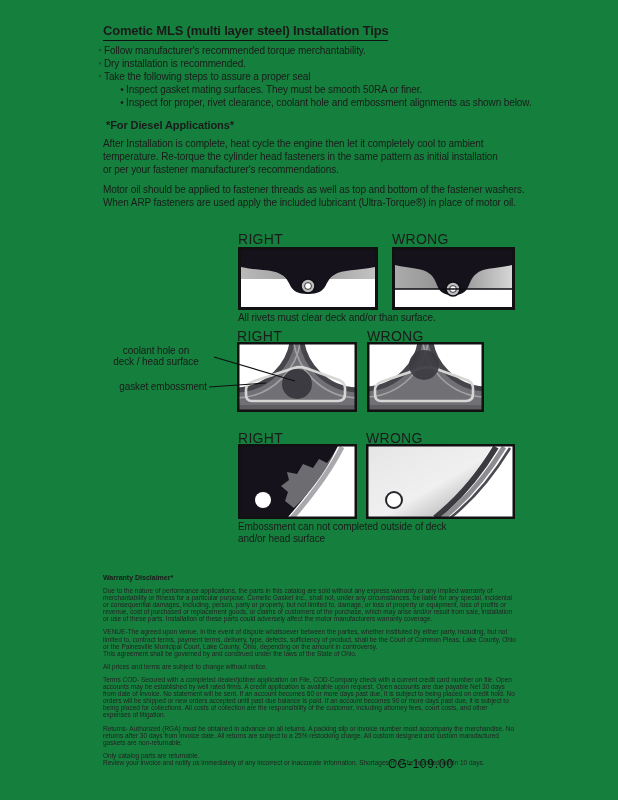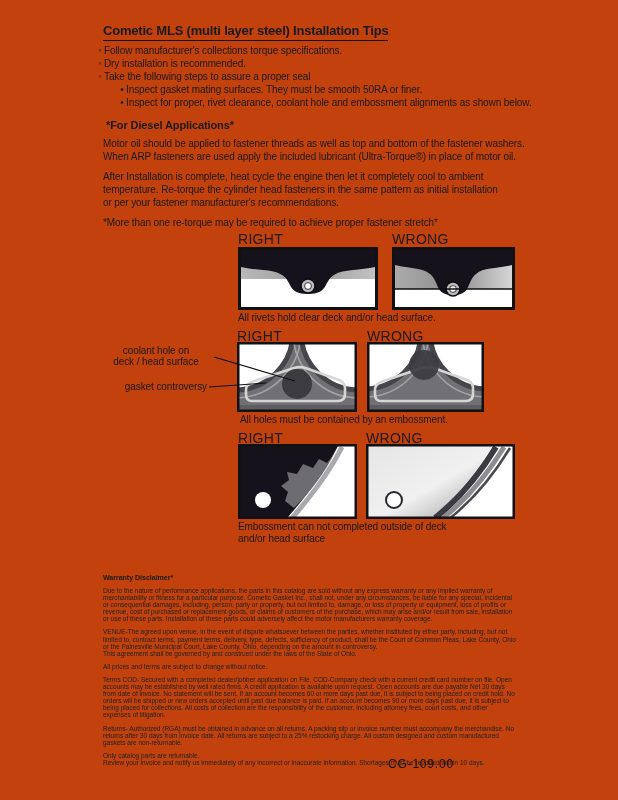--- a/index.html
+++ b/index.html
@@ -1,17 +1,17 @@
 <!DOCTYPE html>
 <html><head>
 <meta charset="utf-8">
 <style>
   html,body{margin:0;padding:0;background:#ffffff;}
   .page{
-    position:relative;width:618px;height:800px;background:#c2410c;overflow:hidden;
+    position:relative;width:618px;height:800px;background:#15803d;overflow:hidden;
     font-family:"Liberation Sans","DejaVu Sans",sans-serif;color:#1a1a1a;
   }
   .abs{position:absolute;}
   .title{
     font-size:13px;font-weight:bold;letter-spacing:-0.2px;
     border-bottom:1.5px solid #111;padding-bottom:2px;display:inline-block;
   }
   .body-text{font-size:10px;line-height:13px;letter-spacing:-0.1px;}
   .bullets{left:96px;top:44px;}
   .bullet-row{display:flex;font-size:10px;line-height:13px;letter-spacing:-0.1px;}
@@ -35,21 +35,21 @@
 
 <div class="page">
 
   <div class="abs" style="left:103px;top:21px;">
     <span class="title">Cometic MLS (multi layer steel) Installation Tips</span>
   </div>
 
   <div class="abs bullets">
     <div class="bullet-row">
       <span class="bullet-glyph">◦</span>
-      <span>Follow manufacturer's collections torque specifications.</span>
+      <span>Follow manufacturer's recommended torque merchantability.</span>
     </div>
     <div class="bullet-row">
       <span class="bullet-glyph">◦</span>
       <span>Dry installation is recommended.</span>
     </div>
     <div class="bullet-row">
       <span class="bullet-glyph">◦</span>
       <span>Take the following steps to assure a proper seal</span>
     </div>
     <div class="bullet-row sub">
@@ -57,26 +57,25 @@
       <span>Inspect gasket mating surfaces.  They must be smooth 50RA or finer.</span>
     </div>
     <div class="bullet-row sub">
       <span class="bullet-glyph">•</span>
       <span>Inspect for proper, rivet clearance, coolant hole and embossment alignments as shown below.</span>
     </div>
   </div>
 
   <div class="abs section-head" style="left:106px;top:119px;">*For Diesel Applications*</div>
   <div class="abs body-text" style="left:103px;top:137px;width:422px;">
-    <p class="para">Motor oil should be applied to fastener threads as well as top and bottom of the fastener washers.
-When ARP fasteners are used apply the included lubricant (Ultra-Torque®) in place of motor oil.</p>
     <p class="para">After Installation is complete, heat cycle the engine then let it completely cool to ambient
 temperature. Re-torque the cylinder head fasteners in the same pattern as initial installation
 or per your fastener manufacturer's recommendations.</p>
-    <p class="para">*More than one re-torque may be required to achieve proper fastener stretch*</p>
+    <p class="para">Motor oil should be applied to fastener threads as well as top and bottom of the fastener washers.
+When ARP fasteners are used apply the included lubricant (Ultra-Torque®) in place of motor oil.</p>
   </div>
 
   <div class="abs fig-label" style="left:238px;top:231px;width:140px;">RIGHT</div>
   <div class="abs fig-label" style="left:392px;top:231px;width:123px;">WRONG</div>
 
   <svg class="abs" style="left:238px;top:247px;" width="140" height="63" viewBox="0 0 140 63">
     <defs>
       <linearGradient id="gA" x1="0" y1="0" x2="1" y2="0">
         <stop offset="0" stop-color="#b9b9b9"></stop>
           <stop offset="0.5" stop-color="#9a9a9a"></stop>
@@ -99,28 +98,28 @@
       </linearGradient>
     </defs>
     <rect x="1.5" y="1.5" width="120" height="60" fill="#ffffff" stroke="#111111" stroke-width="3"></rect>
     <rect x="3" y="18" width="117" height="24" fill="url(#gB)"></rect>
     <path d="M3,3 H120 V18 C104,22 92,20 84,27 C74,35 80,48 61,48 C42,48 48,35 38,27 C30,20 18,22 3,18 Z" fill="#16121c"></path>
     <circle cx="61" cy="42" r="7" fill="#bdbdbd" stroke="#0d0d12" stroke-width="1.6"></circle>
     <circle cx="61" cy="42" r="3.4" fill="#ffffff" stroke="#0d0d12" stroke-width="0.8"></circle>
     <line x1="3" y1="42" x2="120" y2="42" stroke="#0d0d12" stroke-width="1.3"></line>
   </svg>
 
-  <div class="abs caption" style="left:238px;top:312px;">All rivets hold clear deck and/or head surface.</div>
+  <div class="abs caption" style="left:238px;top:312px;">All rivets must clear deck and/or than surface.</div>
 
   <div class="abs fig-label" style="left:237px;top:328px;width:120px;">RIGHT</div>
   <div class="abs fig-label" style="left:367px;top:328px;width:117px;">WRONG</div>
 
   <div class="abs callout ws" style="left:100px;top:345px;width:112px;text-align:center;">coolant hole on
 deck / head surface</div>
-  <div class="abs callout" style="left:95px;top:381px;width:112px;text-align:right;">gasket controversy</div>
+  <div class="abs callout" style="left:95px;top:381px;width:112px;text-align:right;">gasket embossment</div>
 
   <svg class="abs" style="left:237px;top:342px;" width="120" height="70" viewBox="0 0 120 70">
     <rect x="1" y="1" width="118" height="68" fill="#717175"></rect>
     <circle cx="-2" cy="-10" r="66" fill="none" stroke="#a2a2a6" stroke-width="1.6"></circle>
     <circle cx="-2" cy="-10" r="58" fill="#ffffff" stroke="#45454b" stroke-width="5"></circle>
     <circle cx="122" cy="-10" r="66" fill="none" stroke="#a2a2a6" stroke-width="1.6"></circle>
     <circle cx="122" cy="-10" r="58" fill="#ffffff" stroke="#45454b" stroke-width="5"></circle>
     <rect x="1" y="63" width="118" height="6" fill="#5e5e62"></rect>
     <path d="M15,59 Q9,59 9,52 L9,48 Q9,42 16,39.5 L57,26 Q63,24 70,26.5 L102,38 Q108,40.5 108,46 L108,52 Q108,59 101,59 Z" fill="none" stroke="#d6d6d4" stroke-width="2.6" stroke-linejoin="round"></path>
     <circle cx="60" cy="42" r="15" fill="#3b3b41"></circle>
@@ -137,21 +136,20 @@
     <path d="M14,59 Q8,59 8,52 L8,48 Q8,42 15,39.5 L55,26 Q61,24 68,26.5 L100,38 Q106,40.5 106,46 L106,52 Q106,59 99,59 Z" fill="none" stroke="#d6d6d4" stroke-width="2.6" stroke-linejoin="round"></path>
     <circle cx="57" cy="23" r="15" fill="#3b3b41" opacity="0.92"></circle>
     <rect x="1.25" y="1.25" width="114.5" height="67.5" fill="none" stroke="#111111" stroke-width="2.5"></rect>
   </svg>
 
   <svg class="abs" style="left:0;top:0;pointer-events:none;" width="618" height="800" viewBox="0 0 618 800">
     <line x1="214" y1="357" x2="295" y2="381" stroke="#111" stroke-width="1.1"></line>
     <line x1="209" y1="387" x2="266" y2="383" stroke="#111" stroke-width="1.1"></line>
   </svg>
 
-  <div class="abs caption" style="left:240px;top:414px;">All holes must be contained by an embossment.</div>
 
   <div class="abs fig-label" style="left:238px;top:430px;width:119px;">RIGHT</div>
   <div class="abs fig-label" style="left:366px;top:430px;width:149px;">WRONG</div>
 
   <svg class="abs" style="left:238px;top:444px;" width="119" height="75" viewBox="0 0 119 75">
     <rect x="1" y="1" width="117" height="73" fill="#ffffff"></rect>
     <path d="M2,2 H100 C 88,26 70,50 50,73 L2,73 Z" fill="#16121c"></path>
     <path d="M104,3 C 92,27 74,51 54,74" fill="none" stroke="#a9a9ad" stroke-width="5"></path>
     <path d="M96,10 C86,30 72,48 56,64 L47,57 L50,48 L43,42 L51,36 L49,28 L59,30 L65,20 L75,24 L81,15 L89,19 Z" fill="#6d6d71"></path>
     <circle cx="25" cy="56" r="8" fill="#ffffff"></circle>

